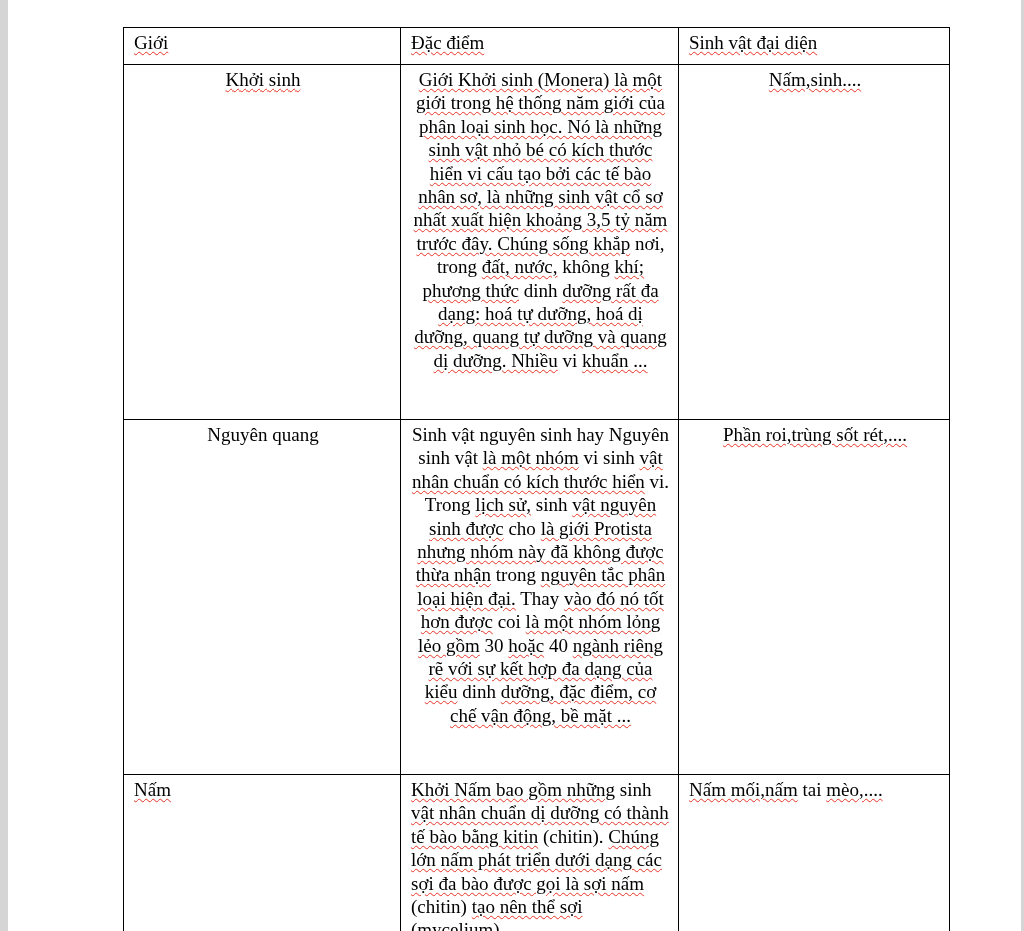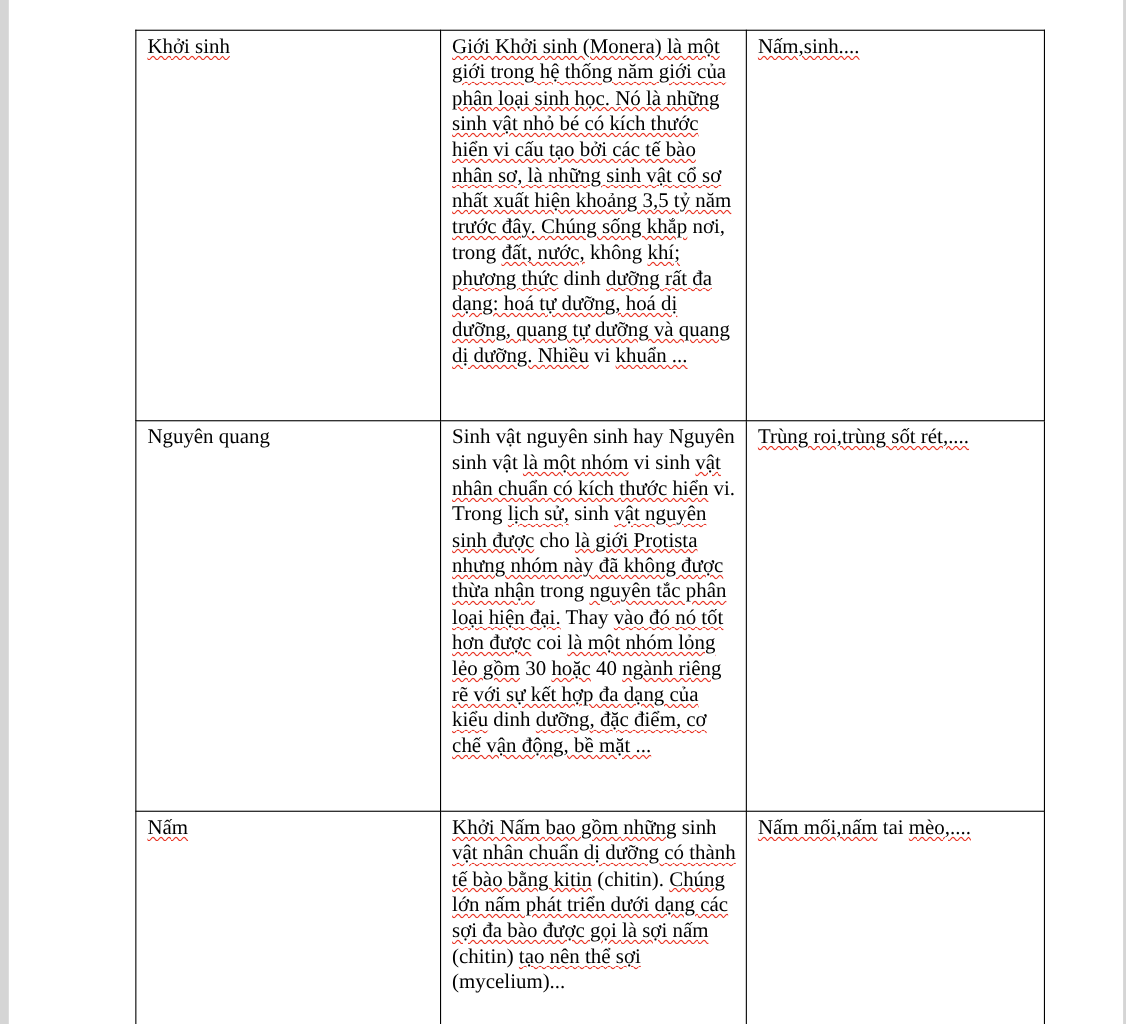--- a/index.html
+++ b/index.html
@@ -44,21 +44,21 @@
     line-height: 23.4px;
   }
   table.doc-table td {
     border: 1px solid var(--border, #000000);
     vertical-align: top;
     padding: 3px 8px 3px 10px;
     overflow: hidden;
     word-wrap: break-word;
   }
   tr.r-head { height: 37px; }
-  tr.r-body { height: 355px; }
+  tr.r-body { height: 355px; text-align: center; }
   tr.r-last { height: 200px; }
   .miss {
     text-decoration-line: underline;
     text-decoration-style: wavy;
     text-decoration-color: var(--squiggle, #e73323);
     text-decoration-thickness: 1px;
     text-underline-offset: 2px;
   }
 </style>
 </head>
@@ -68,29 +68,34 @@
   <div class="gutter-left"></div>
   <div class="gutter-right"></div>
 
   <table class="doc-table">
     <colgroup>
       <col style="width:277px">
       <col style="width:278px">
       <col style="width:271px">
     </colgroup>
     <tbody>
+      <tr class="r-head">
+        <td><span class="miss">Giới</span></td>
+        <td><span class="miss">Đặc điểm</span></td>
+        <td><span class="miss">Sinh vật đại diện</span></td>
+      </tr>
       <tr class="r-body">
         <td><span class="miss">Khởi sinh</span></td>
         <td><span class="miss">Giới Khởi sinh (Monera) là một giới trong hệ thống năm giới của phân loại sinh học. Nó là những sinh vật nhỏ bé có kích thước hiển vi cấu tạo bởi các tế bào nhân sơ, là những sinh vật cổ sơ nhất xuất hiện khoảng 3,5 tỷ năm trước đây. Chúng sống khắp</span><span> nơi, trong </span><span class="miss">đất, nước,</span><span> không </span><span class="miss">khí; phương thức</span><span> dinh </span><span class="miss">dưỡng rất đa dạng: hoá tự dưỡng, hoá dị dưỡng, quang tự dưỡng và quang dị dưỡng. Nhiều</span><span> vi </span><span class="miss">khuẩn ...</span></td>
         <td><span class="miss">Nấm,sinh....</span></td>
       </tr>
       <tr class="r-body">
         <td><span>Nguyên quang</span></td>
         <td><span>Sinh vật nguyên sinh hay Nguyên sinh vật </span><span class="miss">là một nhóm</span><span> vi sinh </span><span class="miss">vật nhân chuẩn có kích thước hiển</span><span> vi. Trong </span><span class="miss">lịch sử,</span><span> sinh </span><span class="miss">vật nguyên sinh được</span><span> cho </span><span class="miss">là giới Protista nhưng nhóm này đã không được thừa nhận</span><span> trong </span><span class="miss">nguyên tắc phân loại hiện đại.</span><span> Thay </span><span class="miss">vào đó nó tốt hơn được</span><span> coi </span><span class="miss">là một nhóm lỏng lẻo gồm</span><span> 30 </span><span class="miss">hoặc</span><span> 40 </span><span class="miss">ngành riêng rẽ với sự kết hợp đa dạng của kiểu</span><span> dinh </span><span class="miss">dưỡng, đặc điểm, cơ chế vận động, bề mặt ...</span></td>
-        <td><span class="miss">Trùng roi,trùng sốt rét,....</span></td>
+        <td><span class="miss">Phần roi,trùng sốt rét,....</span></td>
       </tr>
       <tr class="r-last">
         <td><span class="miss">Nấm</span></td>
         <td><span class="miss">Khởi Nấm bao gồm những</span><span> sinh </span><span class="miss">vật nhân chuẩn dị dưỡng có thành tế bào bằng kitin</span><span> (chitin). </span><span class="miss">Chúng lớn nấm phát triển dưới dạng các sợi đa bào được gọi là sợi nấm</span><span> (chitin) </span><span class="miss">tạo nên thể sợi</span><span> (mycelium)...</span></td>
         <td><span class="miss">Nấm mối,nấm</span><span> tai </span><span class="miss">mèo,....</span></td>
       </tr>
     </tbody>
   </table>
 </div>
 

